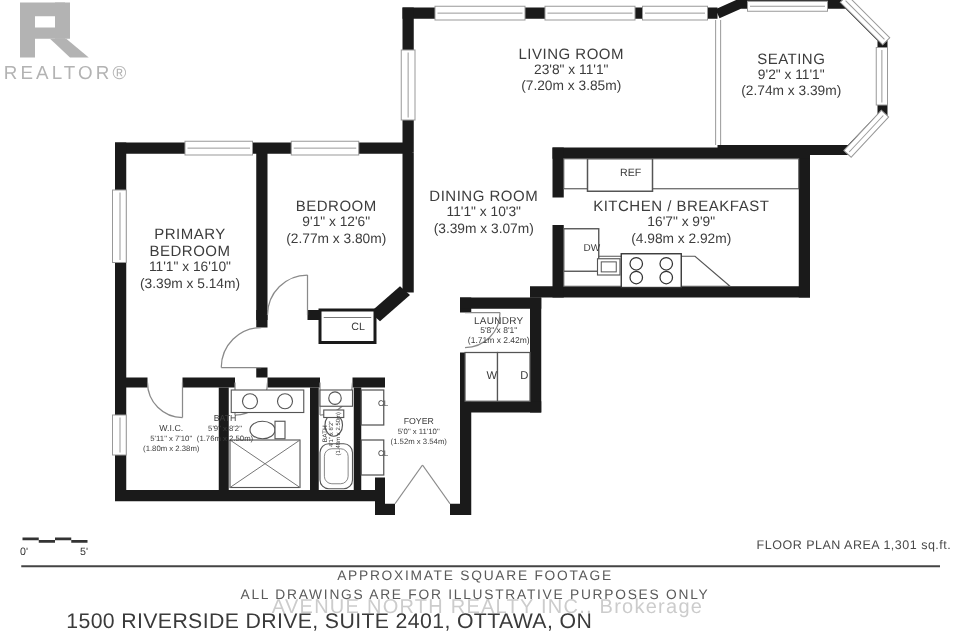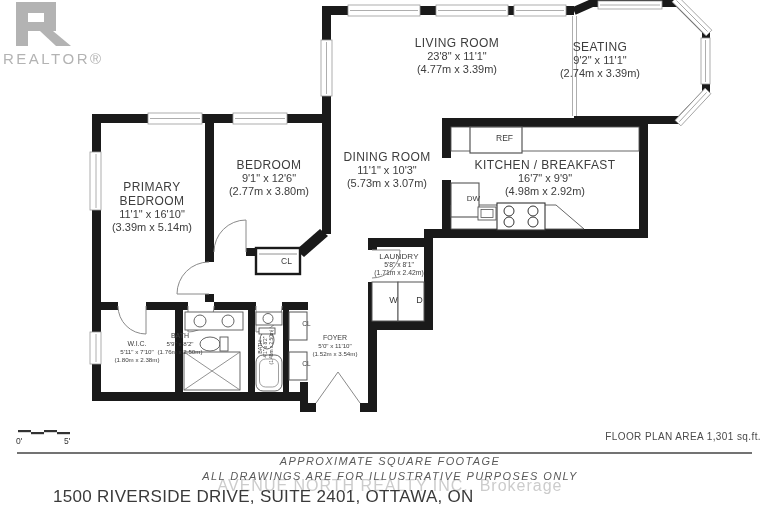--- a/index.html
+++ b/index.html
@@ -16,22 +16,22 @@
   .tiny .rdim {font-size:6.2px;}
   .vrot{transform:translate(-50%,-50%) rotate(-90deg);transform-origin:center;}
   .vrot .rname{font-size:5.2px;}
   .vrot .rdim{font-size:4.8px;}
   .fix{position:absolute;z-index:3;transform:translateX(-50%);color:#3a3a3a;padding-left:17px;}
   .wordmark{position:absolute;left:3px;top:50px;z-index:3;font-size:15px;
             letter-spacing:2.5px;color:#b3b3b3;}
   .scalelbl{position:absolute;z-index:3;font-size:8.5px;color:#333;}
   .areatxt{position:absolute;right:6px;top:431px;z-index:3;font-size:10px;
            color:#4a4a4a;letter-spacing:.4px;}
-  .note{position:absolute;left:390px;z-index:3;transform:translateX(-50%);
-        font-size:11px;color:#5a5a5a;letter-spacing:1.4px;white-space:nowrap;font-style:italic;}
+  .note{position:absolute;left:380px;z-index:3;transform:translateX(-50%);
+        font-size:11px;color:#5a5a5a;letter-spacing:1.4px;white-space:nowrap;}
   .watermark{position:absolute;left:390px;top:477px;z-index:2;transform:translateX(-50%);
         font-size:16px;color:#cccccc;letter-spacing:1px;white-space:nowrap;}
   .address{position:absolute;left:13px;top:487px;z-index:3;font-size:17px;
         color:#3a3a3a;letter-spacing:.3px;white-space:nowrap;margin-left:40px;}
 </style>
 </head>
 <body>
 
 <div class="stage">
 
@@ -219,33 +219,33 @@
       <rect x="57" y="432" width="13" height="2.2" fill="#333"></rect>
     </g>
     <line x1="17" y1="453" x2="752" y2="453" stroke="#444" stroke-width="1.5"></line>
   </svg>
 
   <div class="wordmark">REALTOR®</div>
 
   <div class="lbl big" style="left:457px;top:36px">
     <div class="rname">LIVING ROOM</div>
     <div class="rdim">23'8" x 11'1"</div>
-    <div class="rdim">(4.77m x 3.39m)</div>
-  </div>
-
-  <div class="lbl big" style="left:600px;top:40px">
+    <div class="rdim">(7.20m x 3.85m)</div>
+  </div>
+
+  <div class="lbl big" style="left:633px;top:40px">
     <div class="rname">SEATING</div>
     <div class="rdim">9'2" x 11'1"</div>
     <div class="rdim">(2.74m x 3.39m)</div>
   </div>
 
   <div class="lbl big" style="left:387px;top:150px">
     <div class="rname">DINING ROOM</div>
     <div class="rdim">11'1" x 10'3"</div>
-    <div class="rdim">(5.73m x 3.07m)</div>
+    <div class="rdim">(3.39m x 3.07m)</div>
   </div>
 
   <div class="lbl big" style="left:545px;top:158px">
     <div class="rname">KITCHEN / BREAKFAST</div>
     <div class="rdim">16'7" x 9'9"</div>
     <div class="rdim">(4.98m x 2.92m)</div>
   </div>
 
   <div class="lbl big" style="left:269px;top:158px">
     <div class="rname">BEDROOM</div>

